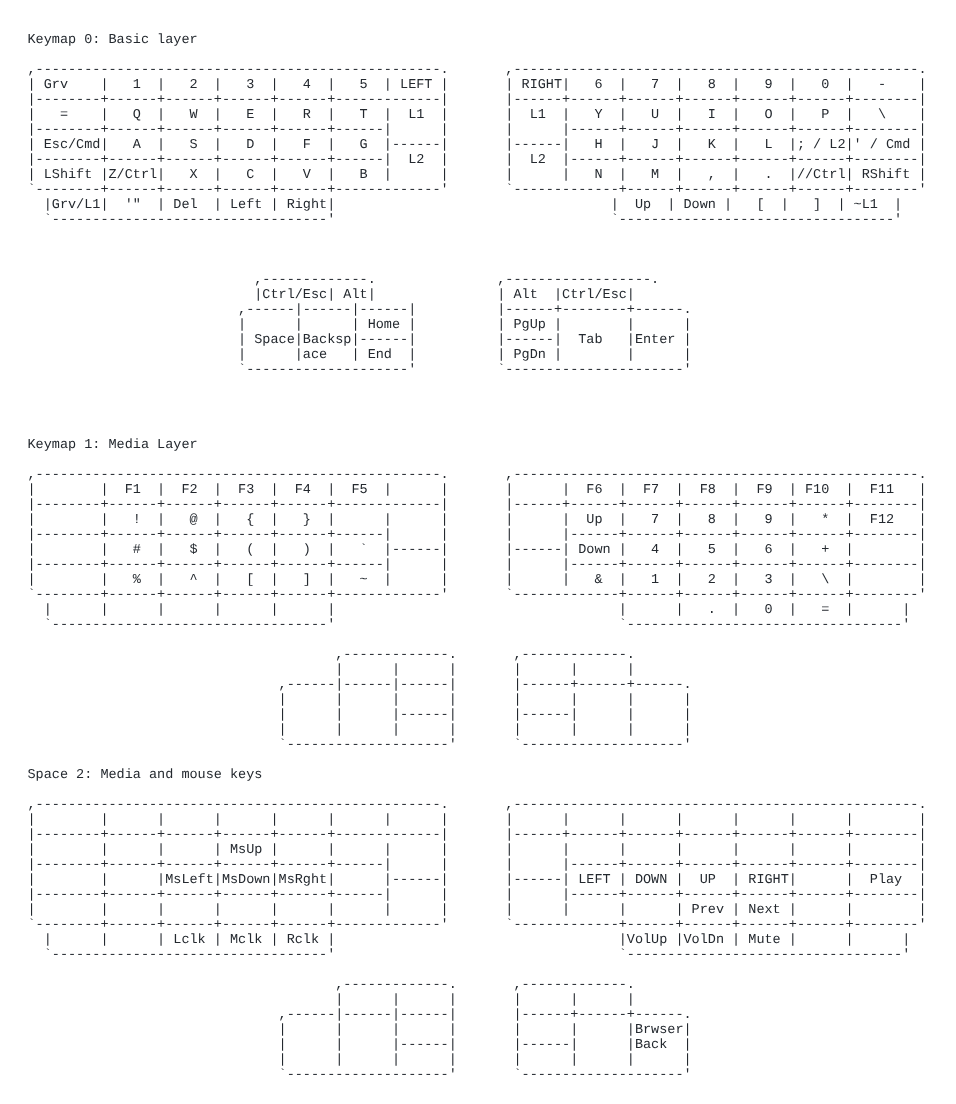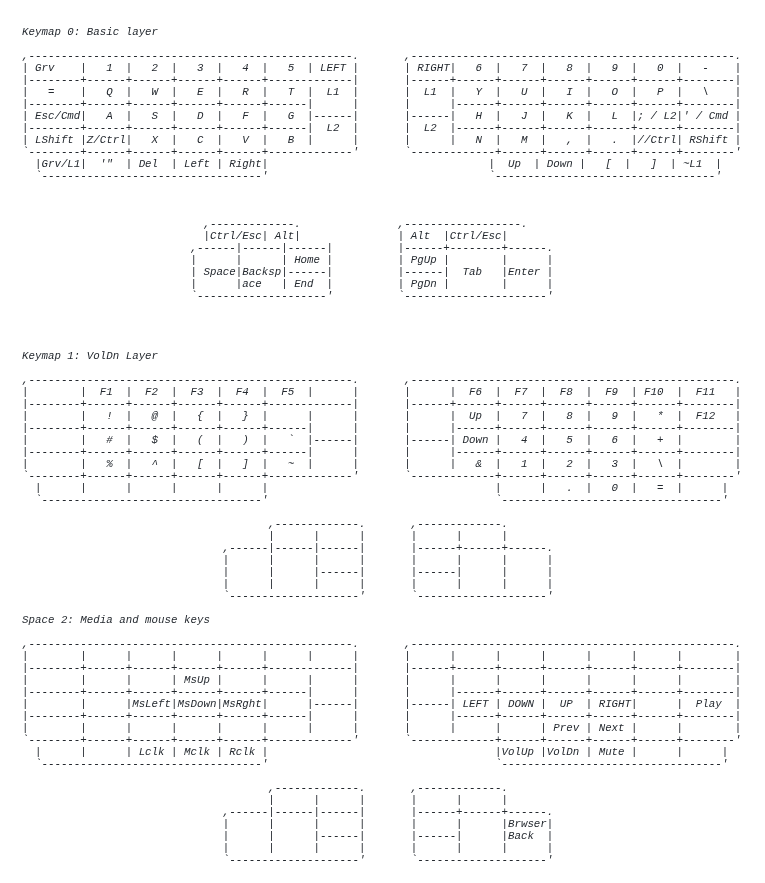--- a/index.html
+++ b/index.html
@@ -12,21 +12,20 @@
     height: 883px;
     overflow: hidden;
   }
   .doc {
     box-sizing: border-box;
     padding: 26px 0 0 22px;
     font-family: "Liberation Mono", "DejaVu Sans Mono", monospace;
     font-size: 10.8px;
     line-height: 12px;
     color: #24292f;
-    font-style: italic;
   }
   .section { display: block; }
   .section .title {
     margin: 0 0 12px 0;
     font-weight: normal;
     white-space: pre;
   }
   .section pre.art {
     margin: 0;
     padding: 0;
@@ -61,21 +60,21 @@
                             ,-------------.               ,------------------.
                             |Ctrl/Esc| Alt|               | Alt  |Ctrl/Esc|
                           ,------|------|------|          |------+--------+------.
                           |      |      | Home |          | PgUp |        |      |
                           | Space|Backsp|------|          |------|  Tab   |Enter |
                           |      |ace   | End  |          | PgDn |        |      |
                           `--------------------'          `----------------------'</pre>
   </section>
 
   <section class="section s1">
-    <div class="title">Keymap 1: VolDn Layer</div>
+    <div class="title">Keymap 1: Media Layer</div>
     <pre class="art">,--------------------------------------------------.       ,--------------------------------------------------.
 |        |  F1  |  F2  |  F3  |  F4  |  F5  |      |       |      |  F6  |  F7  |  F8  |  F9  | F10  |  F11   |
 |--------+------+------+------+------+-------------|       |------+------+------+------+------+------+--------|
 |        |   !  |   @  |   {  |   }  |      |      |       |      |  Up  |   7  |   8  |   9  |   *  |  F12   |
 |--------+------+------+------+------+------|      |       |      |------+------+------+------+------+--------|
 |        |   #  |   $  |   (  |   )  |   `  |------|       |------| Down |   4  |   5  |   6  |   +  |        |
 |--------+------+------+------+------+------|      |       |      |------+------+------+------+------+--------|
 |        |   %  |   ^  |   [  |   ]  |   ~  |      |       |      |   &amp;  |   1  |   2  |   3  |   \  |        |
 `--------+------+------+------+------+-------------'       `-------------+------+------+------+------+--------'
   |      |      |      |      |      |                                   |      |   .  |   0  |   =  |      |

